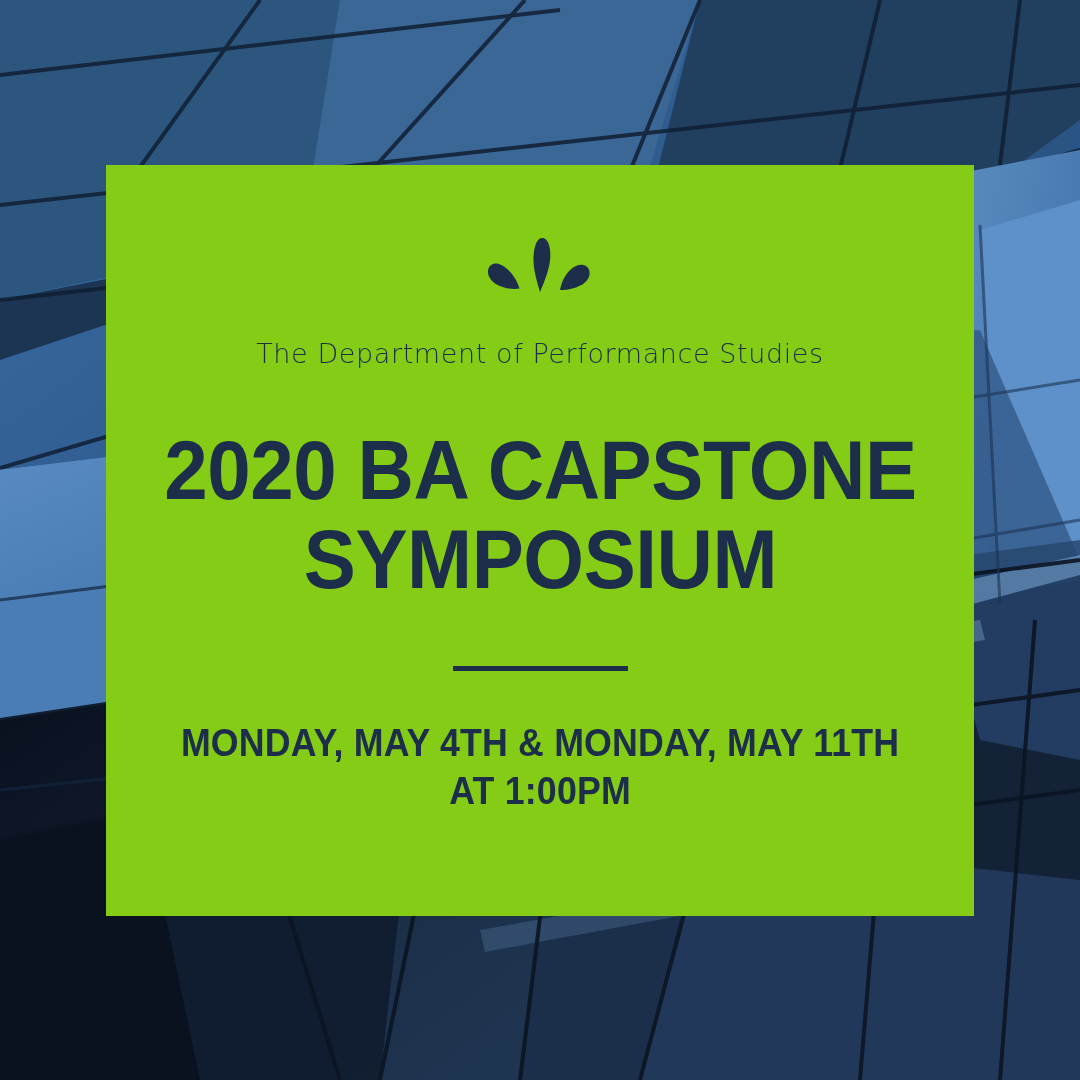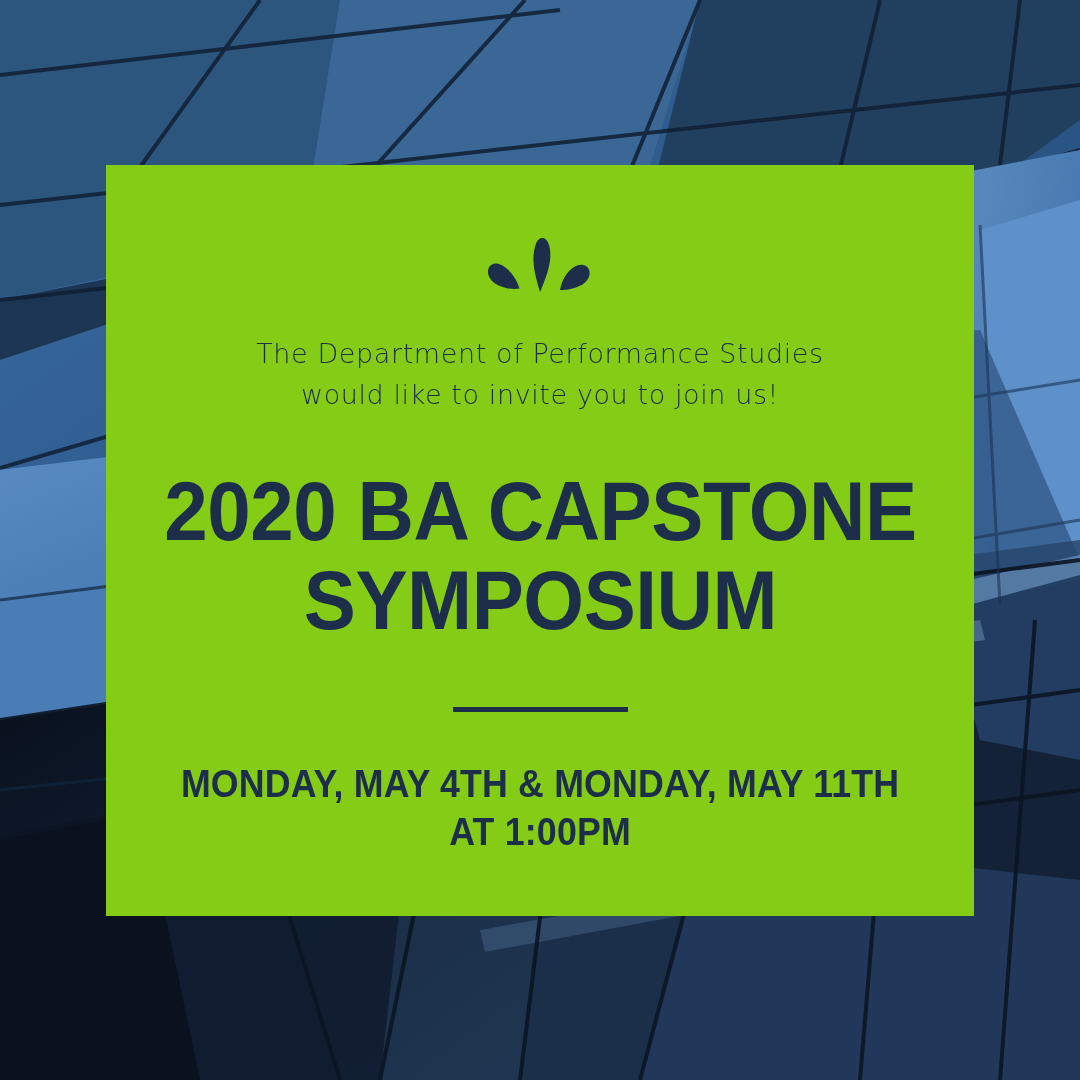--- a/index.html
+++ b/index.html
@@ -212,21 +212,20 @@
                    C61.4,5 64.6,12.2 64.3,24 C64.0,34 59.5,46 54,59 Z"></path>
 
           <path d="M74,57 C76,46 81.5,38 88,34 C95,29.8 101.5,32 103.2,37.4
                    C104.9,42.9 101.3,49 94.3,52.6 C87.6,56.0 80.2,57.6 74,57 Z"></path>
         </g>
       </svg>
     </div>
 
     <div id="subheading">
       <span class="line">The Department of Performance Studies</span>
-      <span class="line">would like to invite you to join us!</span>
     </div>
 
     <h1 id="headline">
       <span class="line">2020 BA CAPSTONE</span>
       <span class="line">SYMPOSIUM</span>
     </h1>
 
     <div id="divider"></div>
 
     <div id="dateblock">

